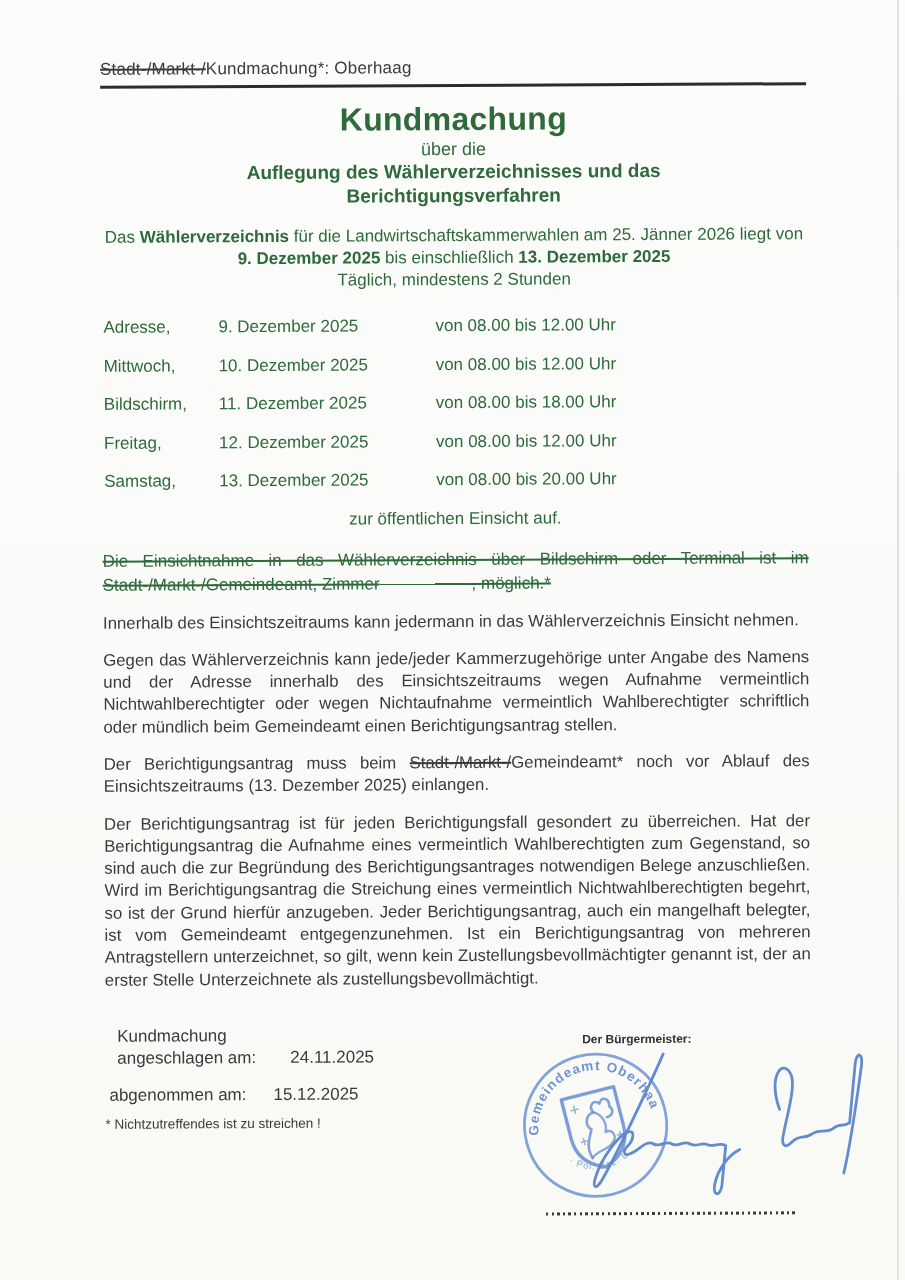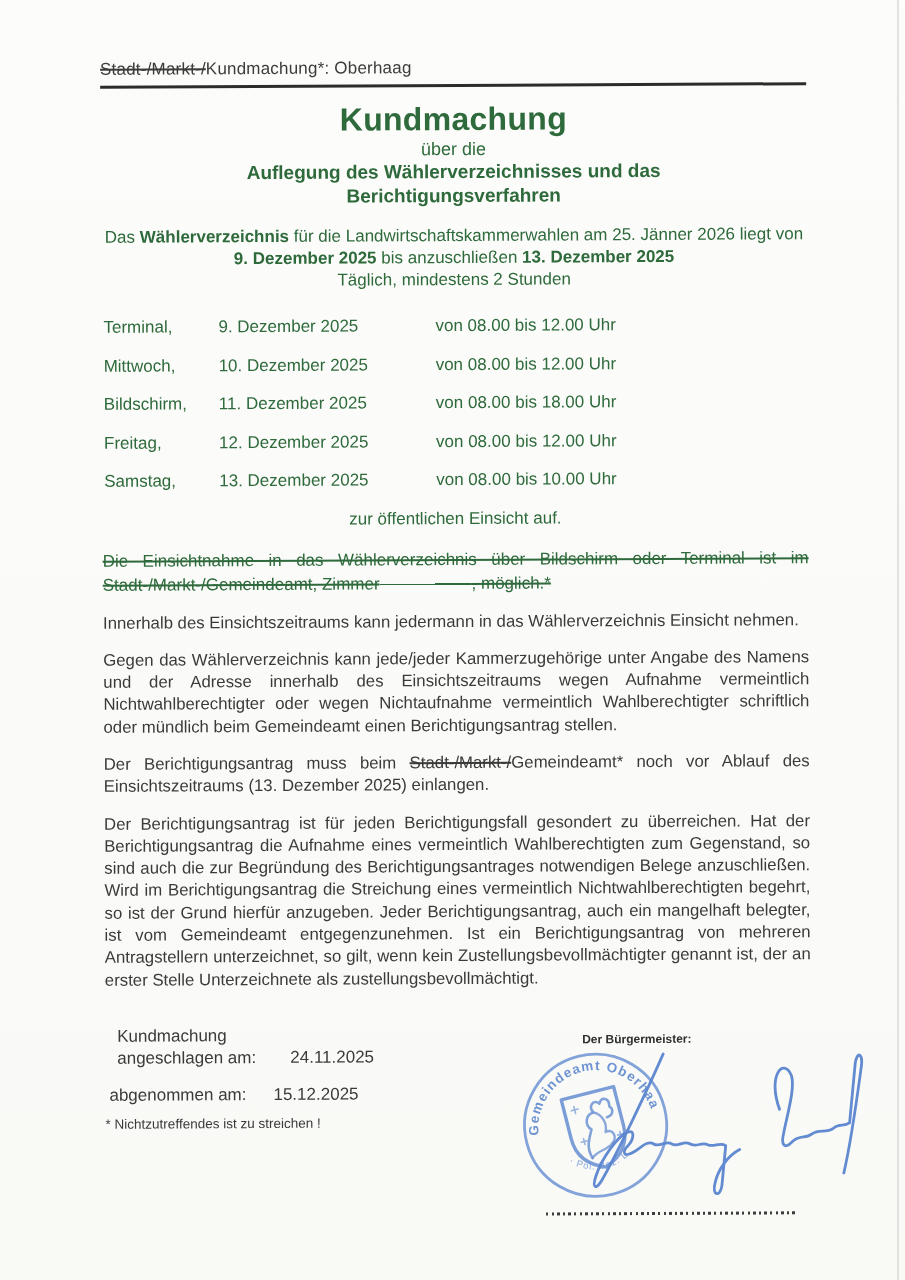--- a/index.html
+++ b/index.html
@@ -72,27 +72,27 @@
     </div>
 
     <div class="title-block">
       <div class="title-main">Kundmachung</div>
       <div class="title-over">über die</div>
       <div class="title-sub">Auflegung des Wählerverzeichnisses und das</div>
       <div class="title-sub">Berichtigungsverfahren</div>
     </div>
 
     <div class="intro">
-      <div><span>Das </span><b>Wählerverzeichnis</b><span> für die Landwirtschaftskammerwahlen am 25. Jänner 2026 liegt von </span><b>9. Dezember 2025</b><span> bis anzuschließen </span><b>13. Dezember 2025</b></div>
+      <div><span>Das </span><b>Wählerverzeichnis</b><span> für die Landwirtschaftskammerwahlen am 25. Jänner 2026 liegt von </span><b>9. Dezember 2025</b><span> bis einschließlich </span><b>13. Dezember 2025</b></div>
       <div>Täglich, mindestens 2 Stunden</div>
     </div>
 
     <div class="schedule">
       <div class="sched-row">
-        <span class="day">Terminal,</span>
+        <span class="day">Adresse,</span>
         <span class="date">9. Dezember 2025</span>
         <span class="time">von 08.00 bis 12.00 Uhr</span>
       </div>
       <div class="sched-row">
         <span class="day">Mittwoch,</span>
         <span class="date">10. Dezember 2025</span>
         <span class="time">von 08.00 bis 12.00 Uhr</span>
       </div>
       <div class="sched-row">
         <span class="day">Bildschirm,</span>
@@ -100,21 +100,21 @@
         <span class="time">von 08.00 bis 18.00 Uhr</span>
       </div>
       <div class="sched-row">
         <span class="day">Freitag,</span>
         <span class="date">12. Dezember 2025</span>
         <span class="time">von 08.00 bis 12.00 Uhr</span>
       </div>
       <div class="sched-row">
         <span class="day">Samstag,</span>
         <span class="date">13. Dezember 2025</span>
-        <span class="time">von 08.00 bis 10.00 Uhr</span>
+        <span class="time">von 08.00 bis 20.00 Uhr</span>
       </div>
       <div class="sched-closing">zur öffentlichen Einsicht auf.</div>
     </div>
 
     <div class="struck-note">
       <span class="strike">Die Einsichtnahme in das Wählerverzeichnis über Bildschirm oder Terminal ist im Stadt-/Markt-/Gemeindeamt, Zimmer</span><span class="blank-gap"></span><span class="strike">, möglich.*</span>
     </div>
 
     <p class="para">Innerhalb des Einsichtszeitraums kann jedermann in das Wählerverzeichnis Einsicht nehmen.</p>
     <p class="para">Gegen das Wählerverzeichnis kann jede/jeder Kammerzugehörige unter Angabe des Namens und der Adresse innerhalb des Einsichtszeitraums wegen Aufnahme vermeintlich Nichtwahlberechtigter oder wegen Nichtaufnahme vermeintlich Wahlberechtigter schriftlich oder mündlich beim Gemeindeamt einen Berichtigungsantrag stellen.</p>

